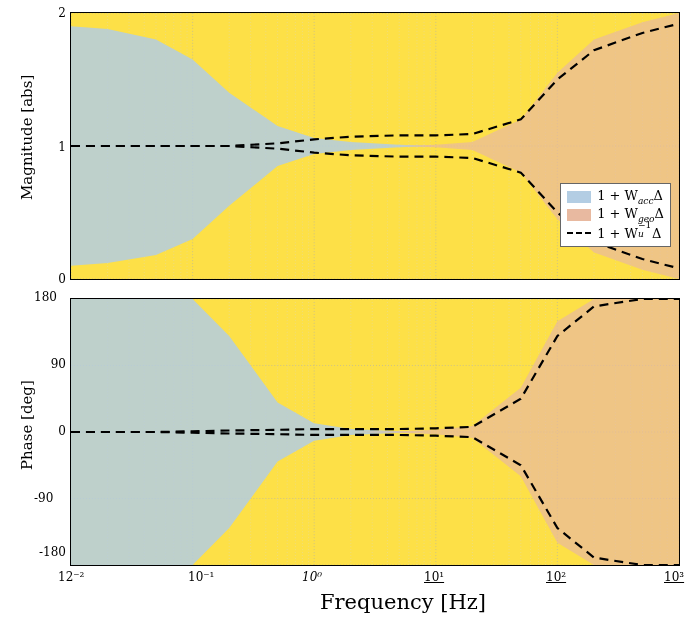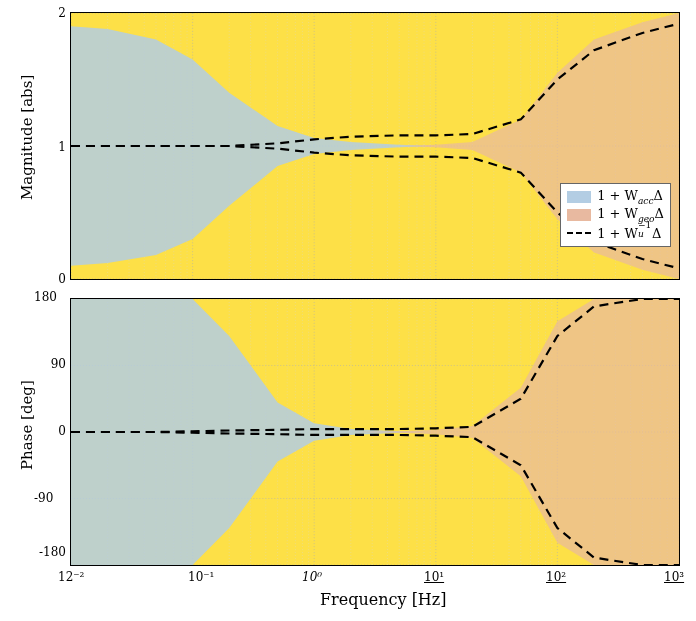--- a/index.html
+++ b/index.html
@@ -28,21 +28,21 @@
   }
   .ylabel {
     position: absolute;
     transform: rotate(-90deg);
     transform-origin: left top;
     font-size: 15px;
     white-space: nowrap;
   }
   .xlabel {
     position: absolute;
-    font-size: 16px;
+    font-size: 21px;
   }
   .ticklabel {
     position: absolute;
     font-size: 12px;
     color: #000;
   }
   .legend {
     position: absolute;
     right: 8px;
     background: #ffffff;

